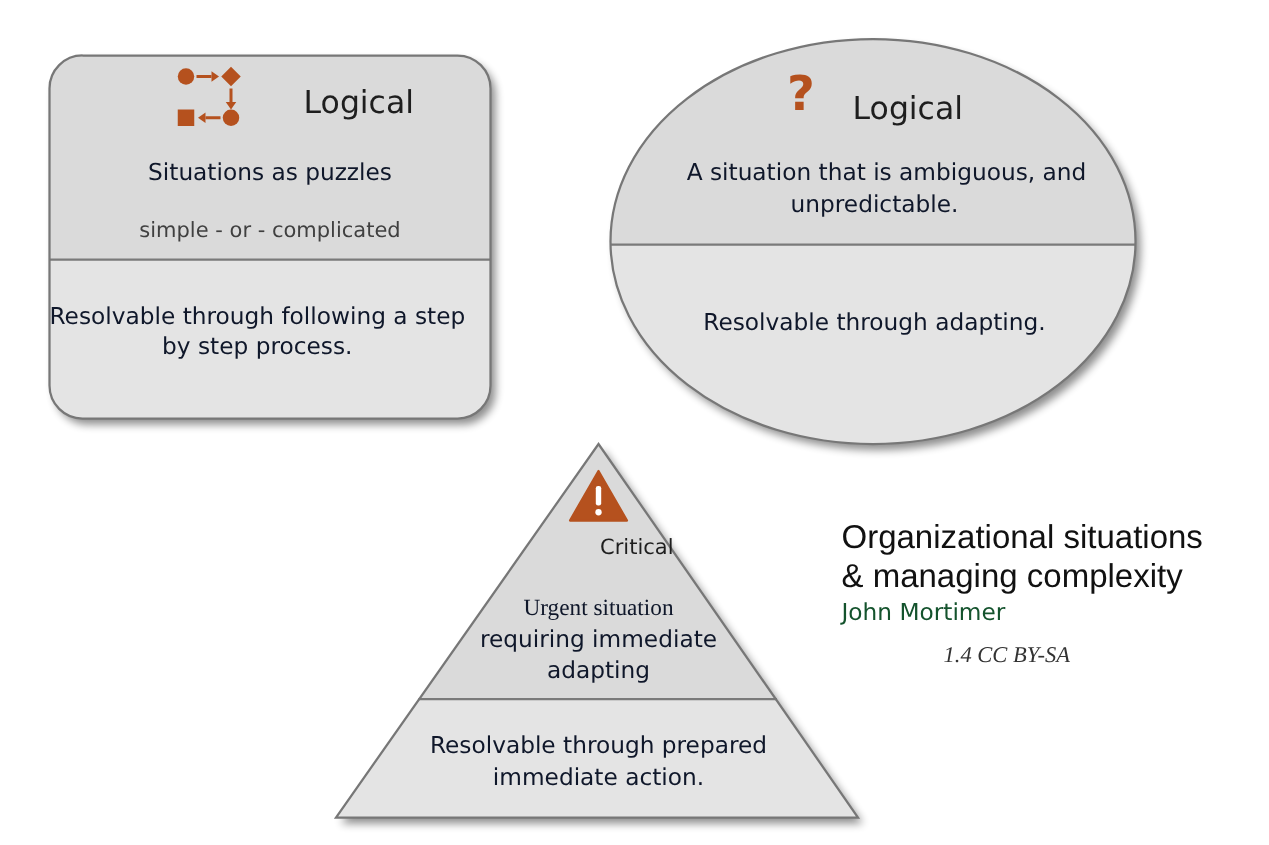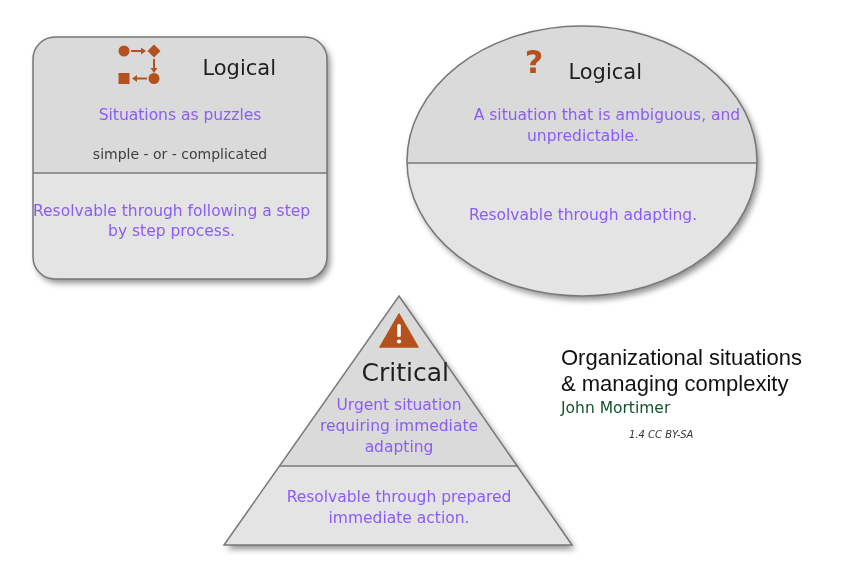--- a/index.html
+++ b/index.html
@@ -5,25 +5,25 @@
     html, body { margin: 0; padding: 0; }
     body {
       width: 846px; height: 563px; position: relative; overflow: hidden;
       background: #ffffff;
       font-family: "DejaVu Sans", sans-serif;
       color: #1a1a1a;
     }
     svg.shapes { position: absolute; left: 0; top: 0; }
     .txt { position: absolute; text-align: center; white-space: nowrap; line-height: 1.25; }
     .t-title { font-size: 21px; color: #1e1e1e; text-align: right; }
-    .t-body { font-size: 15.5px; color: #8b5cf6; }
+    .t-body { font-size: 15.5px; color: #0f172a; }
     .t-small { font-size: 14px; color: #404040; }
     .side-title { position: absolute; font-family: Liberation Sans, sans-serif; font-size: 22px; line-height: 1.3; color: #111; white-space: nowrap; }
     .side-author { position: absolute; font-size: 15.5px; color: #14532d; white-space: nowrap; }
-    .side-license { position: absolute; font-size: 10px; font-style: italic; color: #333; white-space: nowrap; }
+    .side-license { position: absolute; font-size: 15px; font-style: italic; color: #333; white-space: nowrap; font-family: Liberation Serif, serif; }
     .icon { position: absolute; }
   </style>
 </head>
 <body>
 
 <svg class="shapes" width="846" height="563" viewBox="0 0 846 563">
   <defs>
     <filter id="shadow" x="-10%" y="-10%" width="125%" height="125%">
       <feGaussianBlur in="SourceAlpha" stdDeviation="3"></feGaussianBlur>
       <feOffset dx="3" dy="4" result="ob"></feOffset>
@@ -83,31 +83,31 @@
   </g>
 </svg>
 <div class="txt t-title" style="left:176px; top:55px; width:100px;">Logical</div>
 <div class="txt t-body" style="left:33px; top:106px; width:294px;">Situations as puzzles</div>
 <div class="txt t-small" style="left:33px; top:146px; width:294px;">simple -  or  -  complicated</div>
 <div class="txt t-body" style="left:33px; top:202px; width:250px;">Resolvable through following a step</div>
 <div class="txt t-body" style="left:33px; top:222px; width:277px;">by step process.</div>
 
 <div class="txt" style="left:522px; top:46px; width:24px; font-size:32px; color:#b5511e; font-weight:bold; line-height:1;">?</div>
 <div class="txt t-title" style="left:546px; top:59px; width:96px;">Logical</div>
-<div class="txt t-body" style="left:432px; top:106px; width:350px;">A situation that is ambiguous, and</div>
+<div class="txt t-body" style="left:416px; top:106px; width:350px;">A situation that is ambiguous, and</div>
 <div class="txt t-body" style="left:408px; top:127px; width:350px;">unpredictable.</div>
 <div class="txt t-body" style="left:408px; top:206px; width:350px;">Resolvable through adapting.</div>
 
 <svg class="icon" style="left:379px; top:313px;" width="40" height="35" viewBox="0 0 40 35">
   <path d="M20 1 L39 34 L1 34 Z" fill="#b5511e" stroke="#b5511e" stroke-width="1.5" stroke-linejoin="round"></path>
   <rect x="18.2" y="11" width="3.6" height="13" rx="1.5" fill="#ffffff"></rect>
   <circle cx="20" cy="28.5" r="2.1" fill="#ffffff"></circle>
 </svg>
-<div class="txt t-title" style="left:349px; top:357px; width:100px; font-size:25px;">Critical</div>
-<div class="txt t-body" style="left:299px; top:396px; width:200px;">Urgent  situation</div>
+<div class="txt t-title" style="left:349px; top:357px; width:100px; font-size:14px;">Critical</div>
+<div class="txt t-body" style="left:299px; top:396px; width:200px;font-family:Liberation Serif, serif;">Urgent  situation</div>
 <div class="txt t-body" style="left:299px; top:417px; width:200px;">requiring immediate</div>
 <div class="txt t-body" style="left:299px; top:438px; width:200px;">adapting</div>
 <div class="txt t-body" style="left:249px; top:488px; width:300px;">Resolvable through prepared</div>
 <div class="txt t-body" style="left:249px; top:509px; width:300px;">immediate action.</div>
 
 <div class="side-title" style="left:561px; top:344px;">Organizational situations</div>
 <div class="side-title" style="left:561px; top:370px;">&amp; managing  complexity</div>
 <div class="side-author" style="left:561px; top:399px;">John Mortimer</div>
 <div class="side-license" style="left:629px; top:429px;">1.4 CC BY-SA</div>
 

